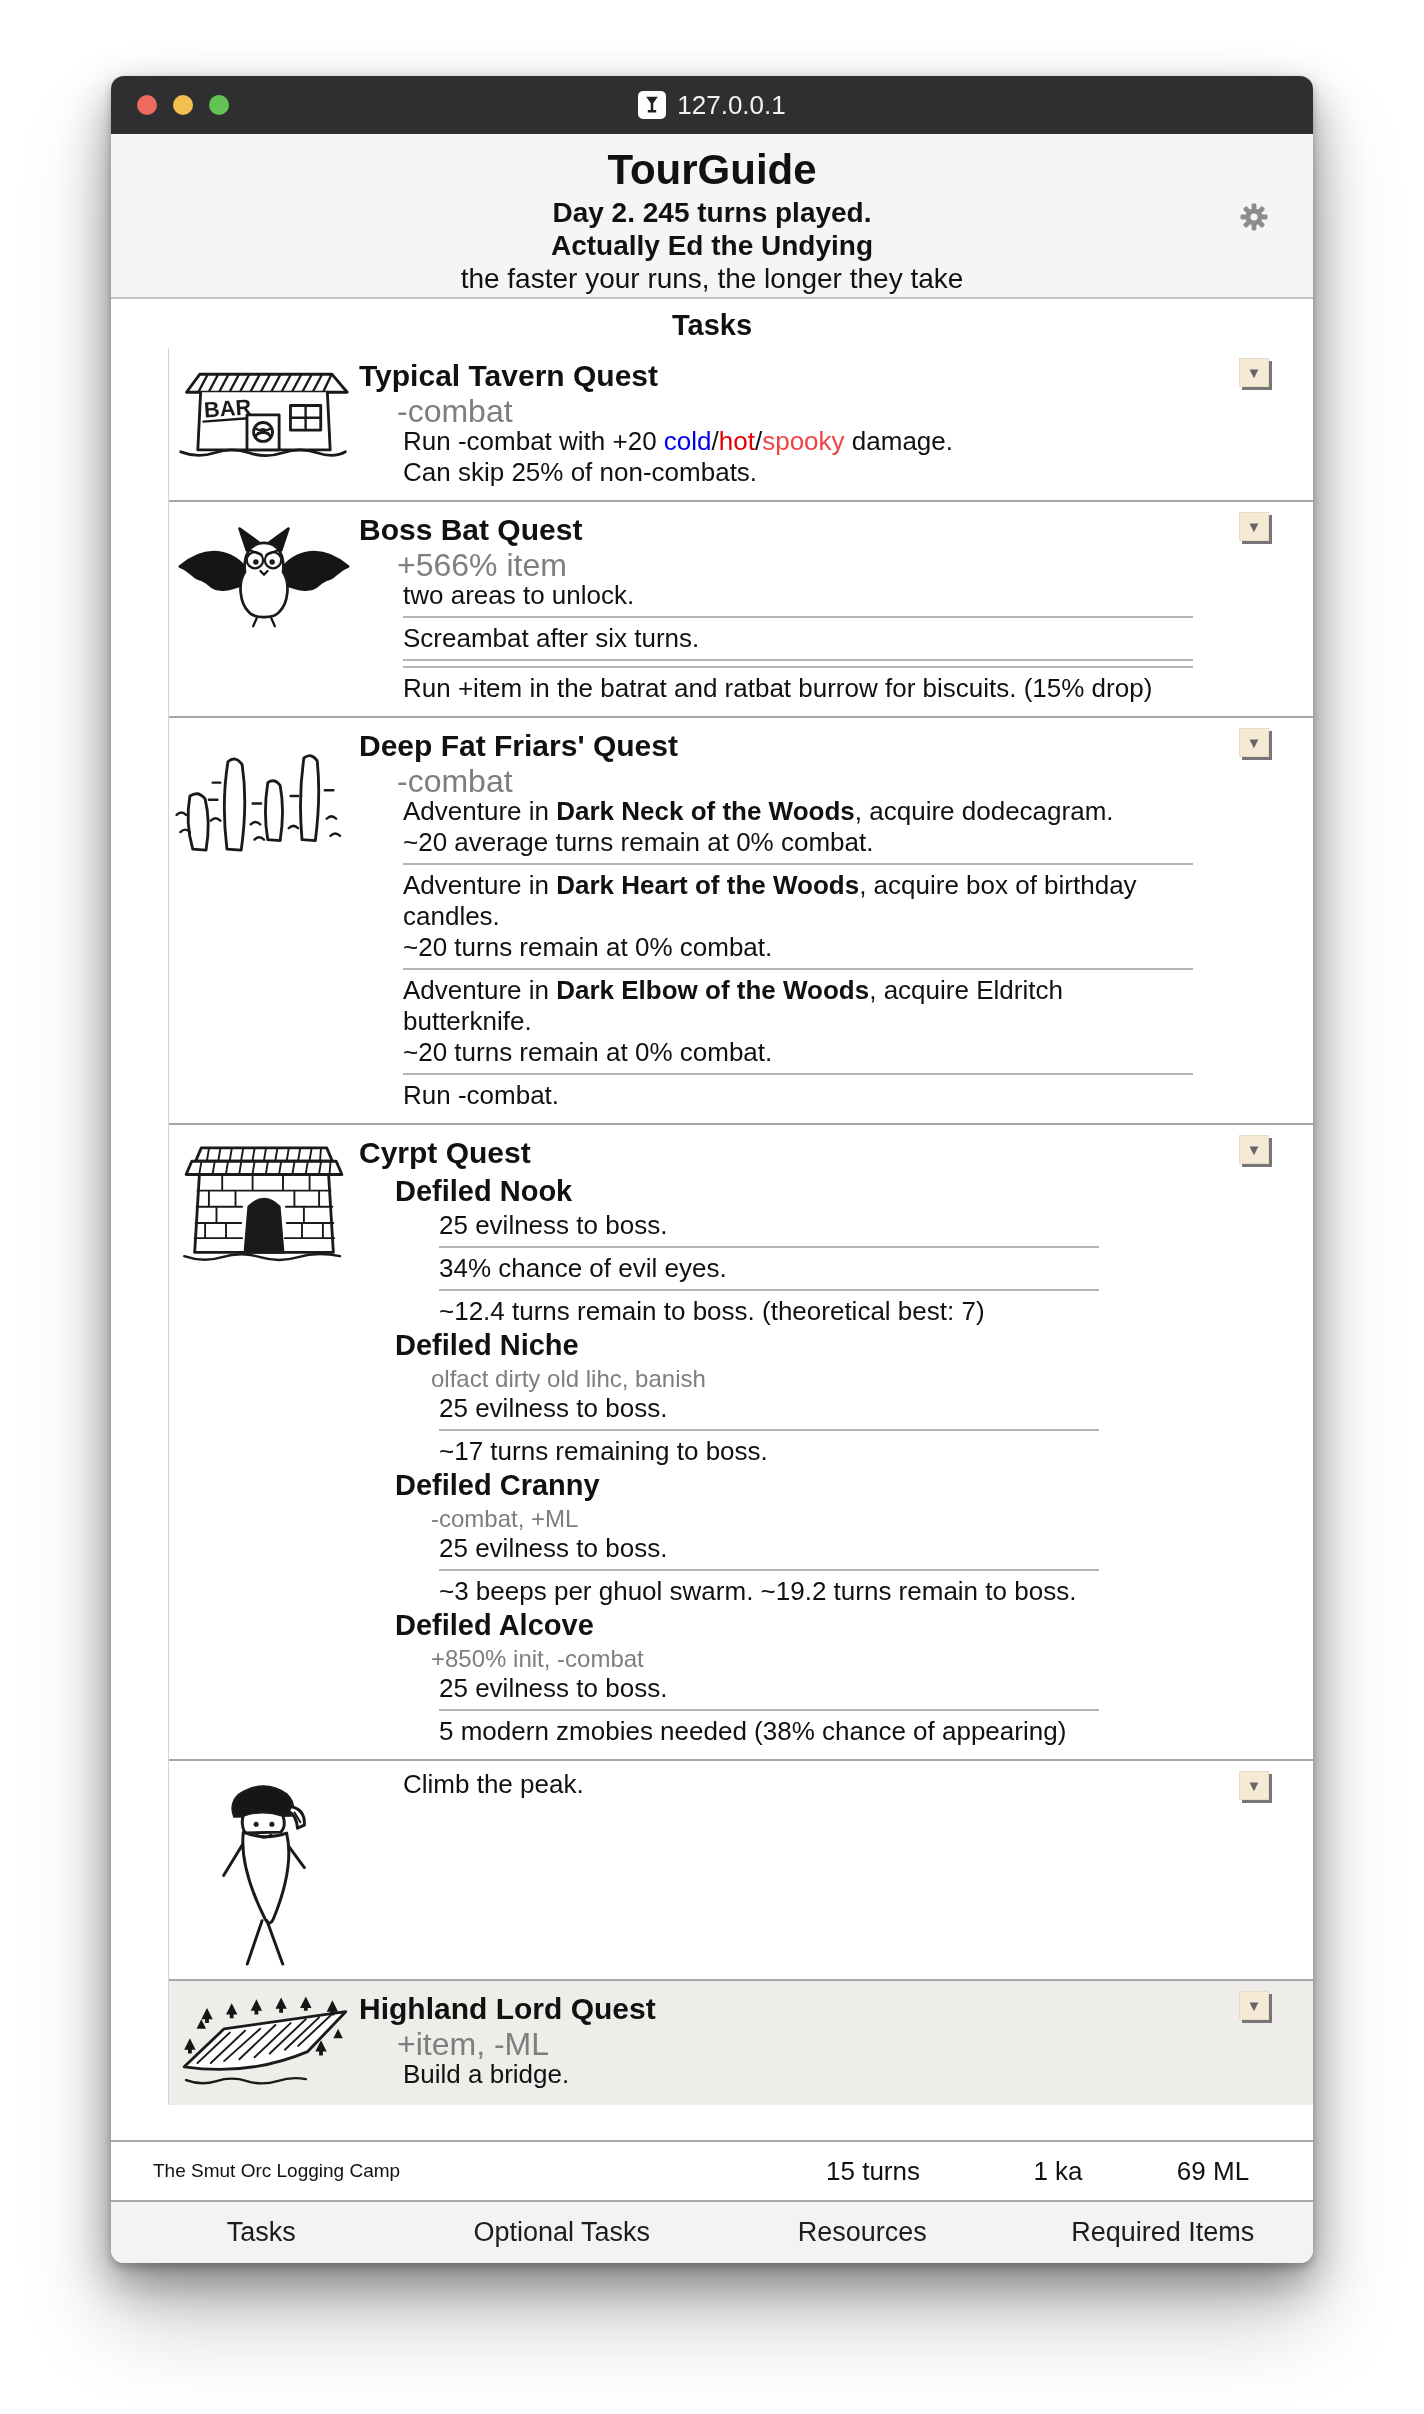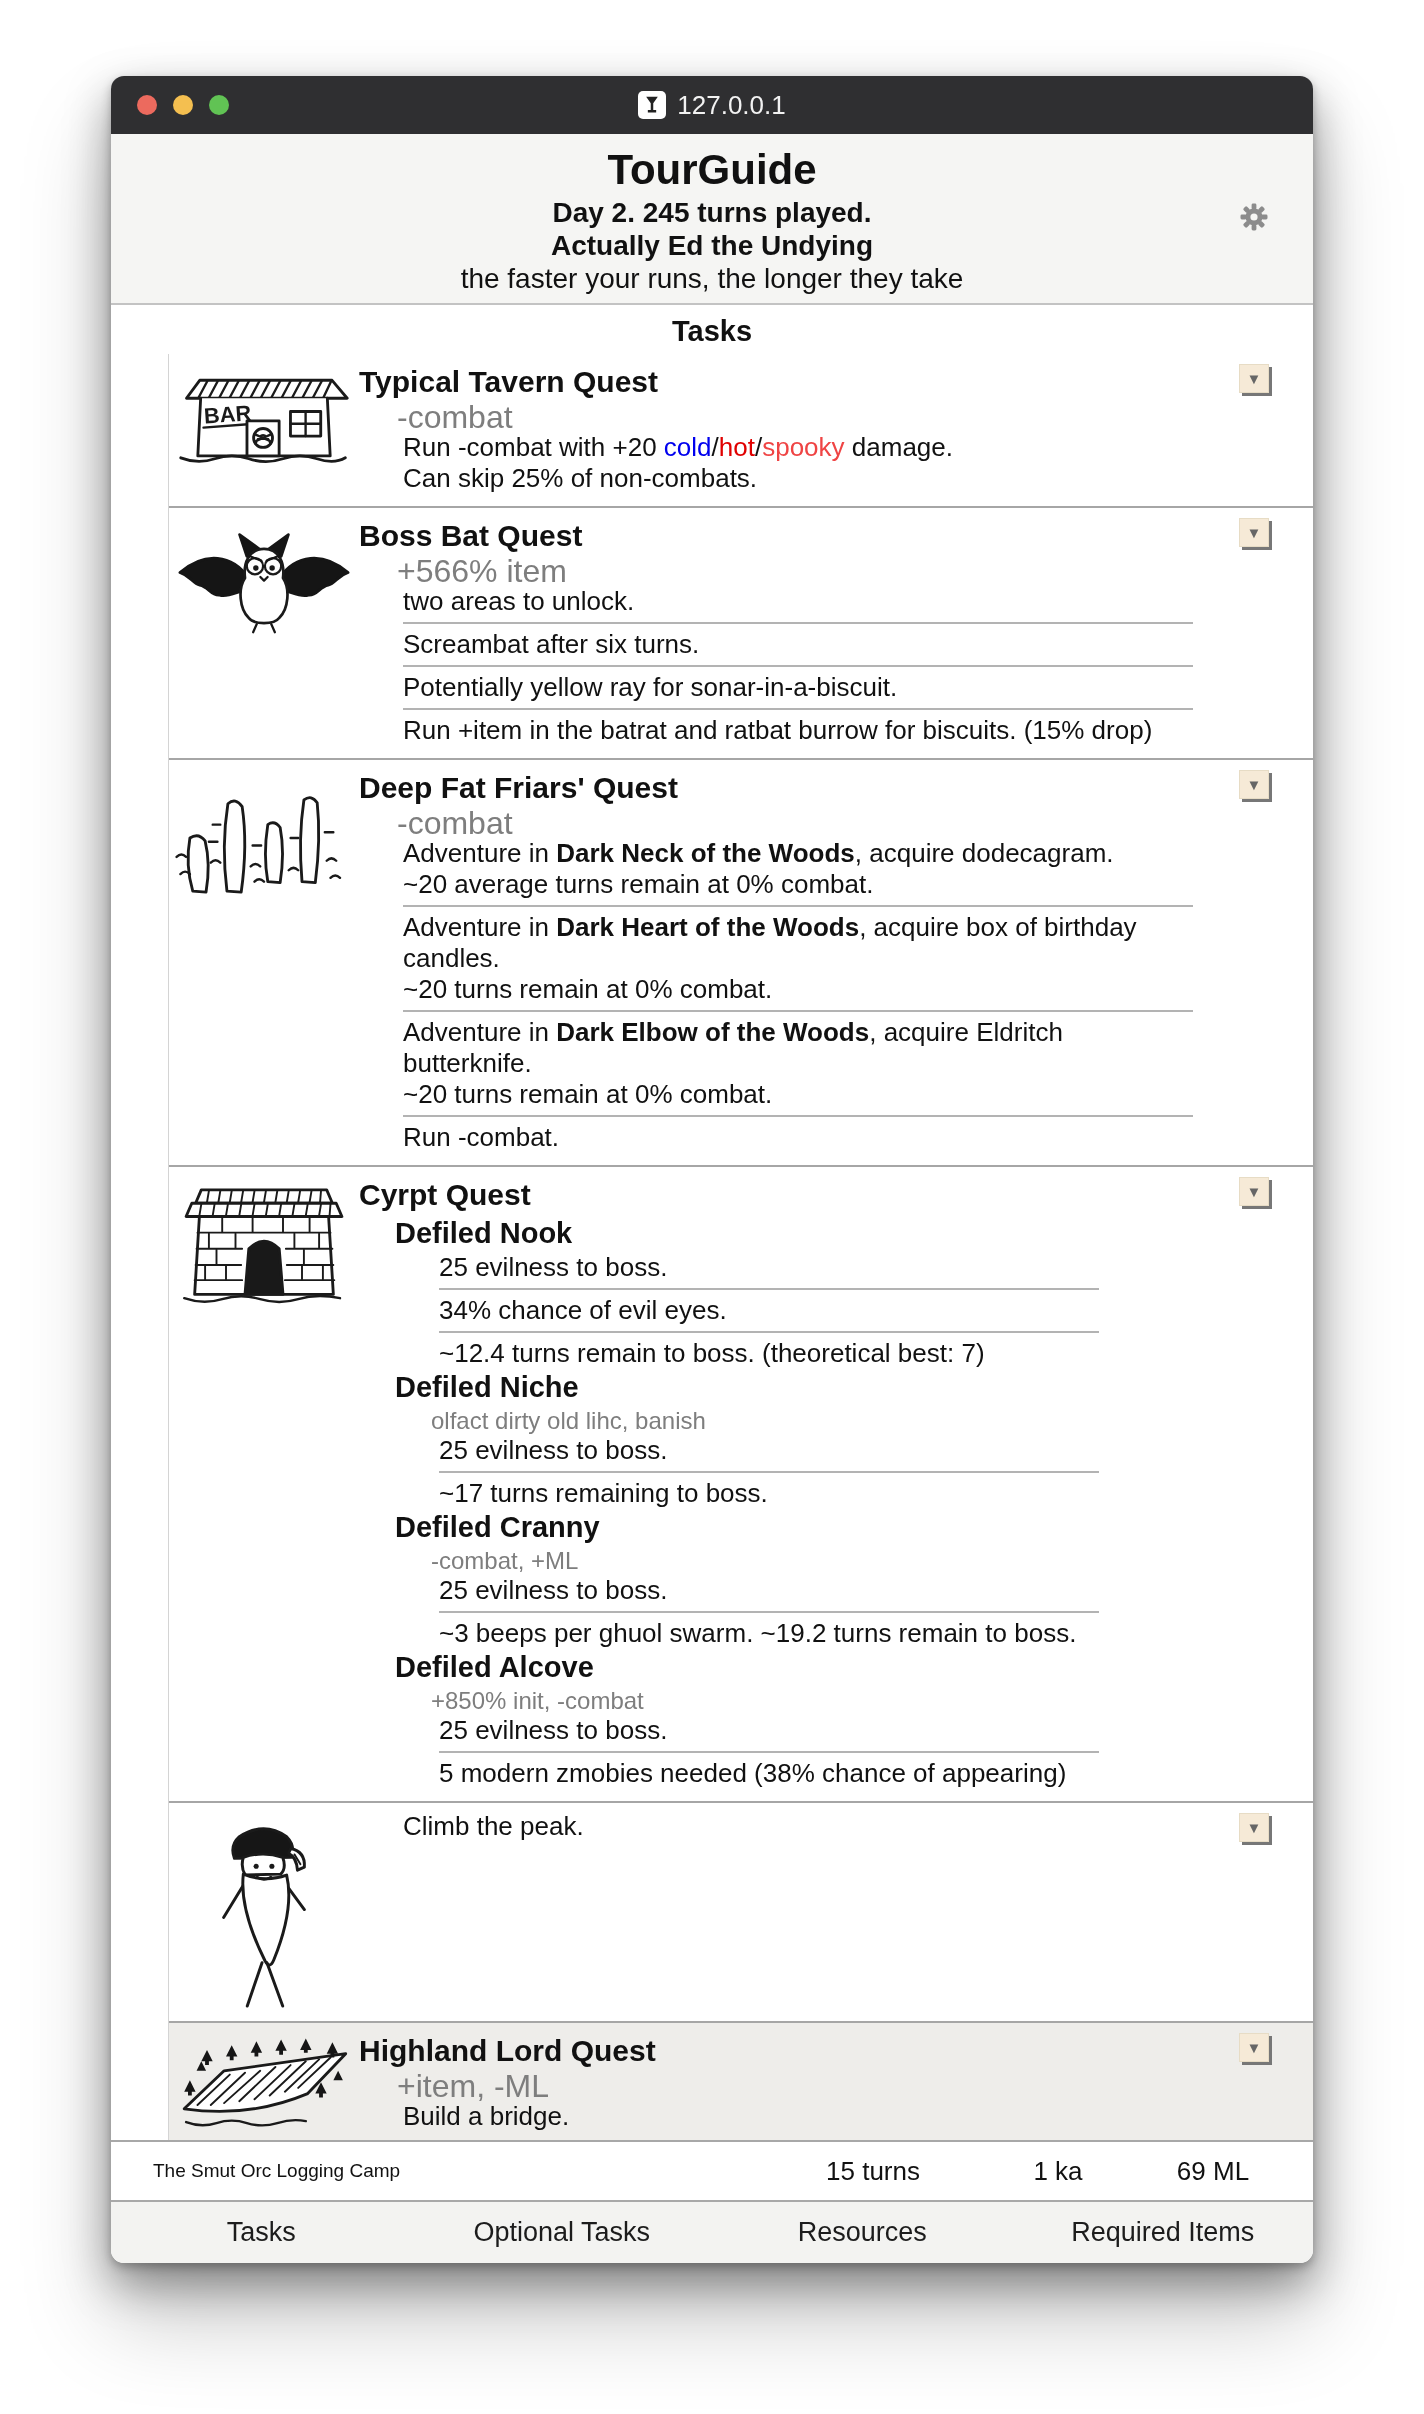--- a/index.html
+++ b/index.html
@@ -10,21 +10,21 @@
           box-shadow:0 20px 45px rgba(0,0,0,.38),0 55px 90px rgba(0,0,0,.22),0 4px 10px rgba(0,0,0,.25);}
   
   .titlebar{height:58px;flex:none;background:#2f2f31;display:flex;align-items:center;justify-content:center;position:relative;}
   .lights{position:absolute;left:26px;top:0;height:100%;display:flex;align-items:center;gap:16px;}
   .light{width:20px;height:20px;border-radius:50%;}
   .urlbox{display:flex;align-items:center;gap:11px;}
   .favicon{width:28px;height:28px;background:#fff;border-radius:5px;display:flex;align-items:center;justify-content:center;}
   .url{color:#f2f2f2;font-size:26px;}
   
   .header{flex:none;background:#f5f5f3;border-bottom:2px solid #c3c3c3;text-align:center;
-          padding:10px 0 8px;position:relative;}
+          padding:10px 0 2px;position:relative;}
   .app-title{font-size:42px;font-weight:bold;line-height:52px;}
   .hline{font-size:28px;line-height:33px;}
   .hbold{font-weight:bold;}
   .gear{position:absolute;right:44px;top:68px;width:30px;height:30px;cursor:pointer;}
   
   .content{flex:1;overflow:hidden;background:#fff;}
   .tasks-heading{font-size:29px;font-weight:bold;text-align:center;padding:10px 0 6px;}
   .tasks-wrap{margin-left:57px;border-left:1px solid #d4d4d4;}
   .section{position:relative;display:flex;padding:8px 0 12px;border-top:2px solid #a6a6a6;}
   .section:first-child{border-top:none;}
@@ -148,21 +148,20 @@
     <path d="M97,109 l-4,9 M113,109 l4,9" stroke-width="2.5"></path>
   </svg>
             </div>
             <div class="content-cell">
               <div class="q-title">Boss Bat Quest</div>
               <div class="q-mod">+566% item</div>
               <div class="d-line"><span>two areas to unlock.</span></div>
               <div class="sep"></div>
               <div class="d-line"><span>Screambat after six turns.</span></div>
               <div class="sep"></div>
-              <div class="d-line"><span>Potentially yellow ray for sonar-in-a-biscuit.</span></div>
               <div class="sep"></div>
               <div class="d-line"><span>Run +item in the batrat and ratbat burrow for biscuits. (15% drop)</span></div>
             </div>
             <button class="collapse-btn">
               <span>▼</span>
             </button>
           </div>
           <div class="section">
             <div class="icon-cell">
               <svg width="194" height="126" viewBox="0 0 200 130" fill="none" stroke="#1a1a1a" stroke-width="3" stroke-linecap="round" stroke-linejoin="round">

